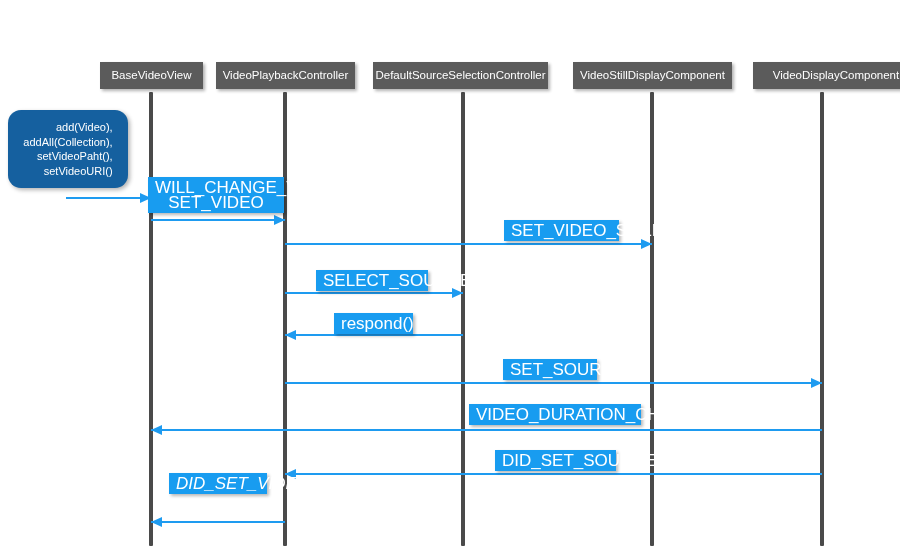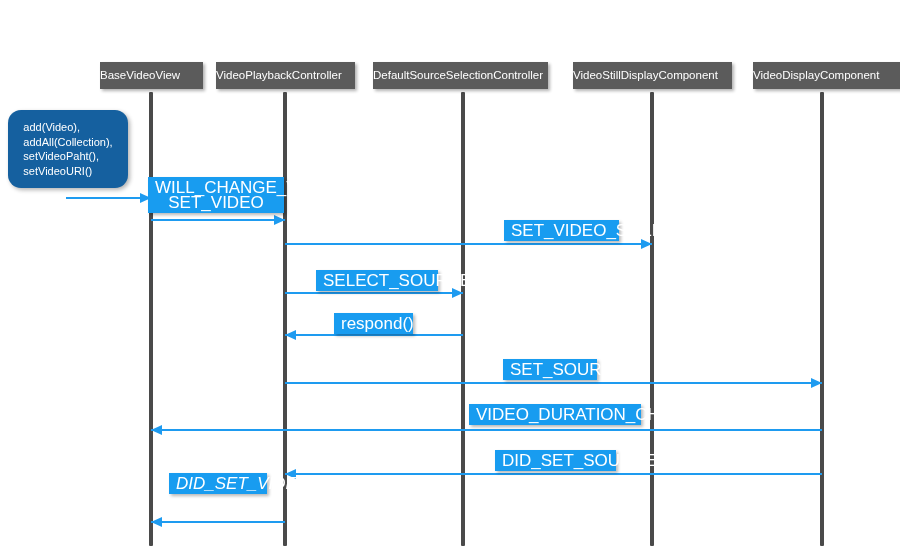--- a/index.html
+++ b/index.html
@@ -41,42 +41,42 @@
     height: 454px;
     border-radius: 1px;
   }
   .lifeline-head {
     position: absolute;
     height: 27px;
     background: #5b5b5b;
     color: #ffffff;
     font-size: 11.5px;
     line-height: 27px;
-    text-align: left;
+    text-align: center;
     top: 62px;
     box-shadow: 2px 2px 3px rgba(0,0,0,0.30);
     white-space: nowrap;
     overflow: hidden;
   }
   
   .actor-box {
     position: absolute;
     left: 8px;
     top: 110px;
     width: 120px;
     height: 78px;
     background: #15609f;
     border-radius: 13px;
     color: #ffffff;
     font-size: 11px;
     line-height: 14.5px;
     display: flex;
     align-items: center;
     justify-content: center;
-    text-align: left;
+    text-align: right;
     box-shadow: 2px 2px 4px rgba(0,0,0,0.30);
     padding: 2px 4px;
     box-sizing: border-box;
   }
   .actor-box span { display: block; white-space: pre-line; }
   
   .msg-line {
     position: absolute;
     height: 2px;
     background: #1e9bf0;
@@ -134,21 +134,21 @@
       <div class="msg-arrow right" style="top: 193px; left: 140px;"></div>
       <div class="msg-line" style="left: 151px; width: 134px; top: 219px;"></div>
       <div class="msg-arrow right" style="top: 215px; left: 274px;"></div>
       <div class="msg-label" style="left: 148px; top: 177px; width: 136px;">WILL_CHANGE_VIDEO,
 SET_VIDEO</div>
       <div class="msg-line" style="left: 285px; width: 367px; top: 243px;"></div>
       <div class="msg-arrow right" style="top: 239px; left: 641px;"></div>
       <div class="msg-label" style="left: 504px; top: 220px; width: 115px;">SET_VIDEO_STILL</div>
       <div class="msg-line" style="left: 285px; width: 178px; top: 292px;"></div>
       <div class="msg-arrow right" style="top: 288px; left: 452px;"></div>
-      <div class="msg-label" style="left: 316px; top: 270px; width: 122px;">SELECT_SOURCE</div>
+      <div class="msg-label" style="left: 316px; top: 270px; width: 112px;">SELECT_SOURCE</div>
       <div class="msg-line" style="left: 285px; width: 178px; top: 334px;"></div>
       <div class="msg-arrow left" style="top: 330px; left: 285px;"></div>
       <div class="msg-label" style="left: 334px; top: 313px; width: 79px;">respond()</div>
       <div class="msg-line" style="left: 285px; width: 537px; top: 382px;"></div>
       <div class="msg-arrow right" style="top: 378px; left: 811px;"></div>
       <div class="msg-label" style="left: 503px; top: 359px; width: 94px;">SET_SOURCE</div>
       <div class="msg-line" style="left: 151px; width: 671px; top: 429px;"></div>
       <div class="msg-arrow left" style="top: 425px; left: 151px;"></div>
       <div class="msg-label" style="left: 469px; top: 404px; width: 172px;">VIDEO_DURATION_CHANGED</div>
       <div class="msg-line" style="left: 285px; width: 537px; top: 473px;"></div>

